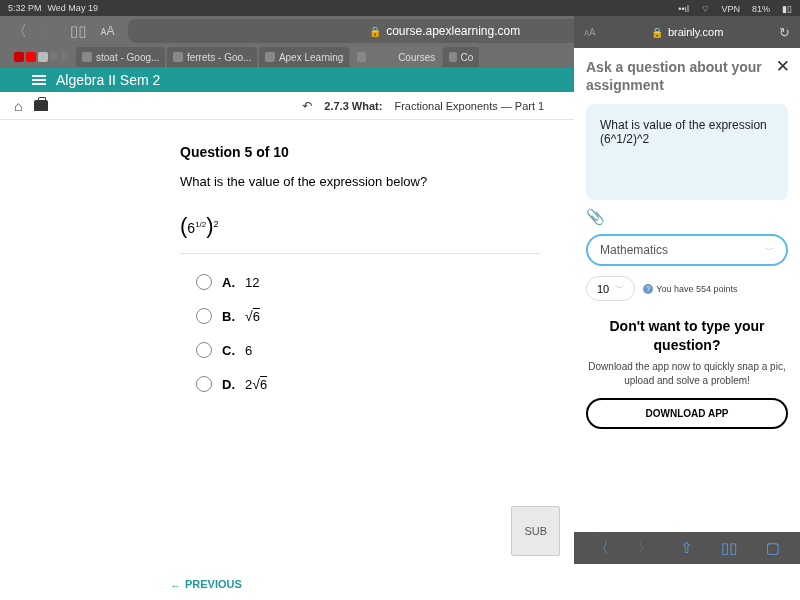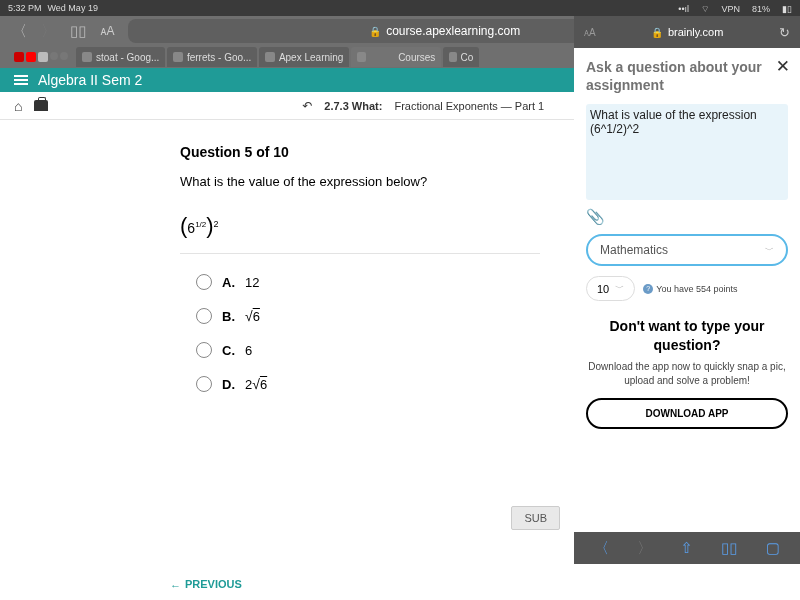--- a/index.html
+++ b/index.html
@@ -12,21 +12,21 @@
     .url-bar { flex: 1; background: #5f5f5f; border-radius: 8px; height: 24px; display: flex; align-items: center; justify-content: center; color: #fff; font-size: 12px; gap: 4px; }
     .tab-bar { height: 22px; background: #6f6f6f; display: flex; align-items: center; padding: 0 8px; gap: 2px; }
     .tab { height: 20px; background: #5f5f5f; border-radius: 3px 3px 0 0; display: flex; align-items: center; padding: 0 6px; font-size: 10px; color: #ddd; gap: 4px; max-width: 90px; overflow: hidden; white-space: nowrap; }
     .tab.active { background: #737373; gap: 32px; }
     .tab-fav { width: 10px; height: 10px; background: #888; border-radius: 2px; }
     .tab-favs { display: flex; gap: 2px; }
     .tab-fav.red { background: #cc0000; }
     .tab-fav.red2 { background: #ff0000; }
     .tab-fav.heart { background: #bbb; }
     .tab-fav.gray { background: #777; width: 8px; height: 8px; border-radius: 50%; }
-    .teal-bar { height: 24px; background: #1f9b97; display: flex; align-items: center; padding: 0 14px; color: #fff; font-size: 14px; font-weight: 500; gap: 10px; }
+    .teal-bar { height: 24px; background: #1f9b97; display: flex; align-items: center; padding: 0 32px; color: #fff; font-size: 14px; font-weight: 500; gap: 10px; }
     .content-area { background: #fff; height: calc(100% - 92px); position: relative; }
     .content-header { height: 28px; border-bottom: 1px solid #e3e3e3; display: flex; align-items: center; padding: 0 14px; gap: 12px; font-size: 11px; color: #333; }
     .home-ic { font-size: 14px; color: #333; }
     .brief-ic { width: 14px; height: 11px; background: #333; border-radius: 2px 2px 0 0; position: relative; }
     .brief-ic:before { content: ''; position: absolute; top: -3px; left: 4px; width: 6px; height: 3px; border: 1px solid #333; border-bottom: none; border-radius: 2px 2px 0 0; }
     .spacer { flex: 1; }
     .back-ar { font-size: 12px; color: #333; }
     .quiz-title { font-weight: 600; }
     .question-area { padding: 24px 0 0 180px; }
     .q-num { font-weight: 700; font-size: 14px; margin-bottom: 14px; }
@@ -35,31 +35,31 @@
     .paren { font-size: 22px; }
     .sup-in { font-size: 8px; vertical-align: super; }
     .sup-out { font-size: 9px; vertical-align: super; }
     .choices { padding-left: 16px; }
     .choice { display: flex; align-items: center; gap: 10px; margin-bottom: 18px; font-size: 13px; }
     .radio { width: 16px; height: 16px; border: 1.5px solid #888; border-radius: 50%; }
     .letter { font-weight: 600; }
     .sqrt { display: inline-flex; align-items: baseline; }
     .sqrt-sym { font-size: 14px; }
     .overline { text-decoration: overline; }
-    .sub-btn { position: absolute; right: 240px; top: 414px; background: #e9e9e9; border: 1px solid #ccc; padding: 5px 12px; font-size: 11px; color: #555; border-radius: 2px; }
+    .sub-btn { position: absolute; right: 240px; top: 414px; background: #e9e9e9; border: 1px solid #ccc; padding: 18px 12px; font-size: 11px; color: #555; border-radius: 2px; }
     .prev-btn { position: absolute; left: 170px; bottom: 10px; color: #1f9b97; font-size: 11px; font-weight: 600; display: flex; align-items: center; gap: 4px; }
     .overlay { position: absolute; top: 0; right: 0; width: 226px; height: 600px; }
     .overlay-nav { height: 32px; background: #545454; display: flex; align-items: center; justify-content: space-between; padding: 0 10px; margin-top: 16px; }
     .overlay-url { flex:1; display: flex; align-items: center; justify-content: center; gap: 4px; color: #fff; font-size: 11px; }
     .aa-small { color: #999; font-size: 10px; }
     .reload-ic { color: #ccc; font-size: 13px; }
     .overlay-body { background: #fff; height: 484px; padding: 10px 12px; position: relative; overflow: hidden; }
     .close-x { position: absolute; top: 8px; right: 10px; font-size: 17px; color: #333; }
     .ask-title { font-size: 14px; font-weight: 700; color: #737373; line-height: 1.3; margin-bottom: 10px; }
-    .question-box { background: #e8f4fa; border-radius: 3px; padding: 4px; font-size: 12px; color: #222; min-height: 96px; }
+    .question-box { background: #e8f4fa; border-radius: 8px; padding: 14px; font-size: 12px; color: #222; min-height: 96px; }
     .attach-row { margin: 8px 0; }
     .clip-ic { font-size: 15px; color: #555; }
     .subject-sel { border: 2px solid #5ab9e8; border-radius: 20px; padding: 7px 12px; display: flex; justify-content: space-between; align-items: center; font-size: 12px; color: #555; margin-bottom: 10px; }
     .points-row { display: flex; align-items: center; gap: 8px; margin-bottom: 16px; }
     .points-sel { border: 1px solid #ddd; border-radius: 14px; padding: 5px 10px; display: flex; align-items: center; gap: 6px; font-size: 11px; }
     .points-txt { font-size: 9px; color: #444; display: flex; align-items: center; gap: 3px; }
     .qmark { width: 10px; height: 10px; border-radius: 50%; background: #6b9bc7; color: #fff; font-size: 7px; display: flex; align-items: center; justify-content: center; }
     .ask-btn { background: #5ab9e8; color: #fff; font-weight: 700; font-size: 11px; border-radius: 20px; padding: 10px 18px; display: inline-block; margin-bottom: 20px; }
     .dont-title { font-weight: 700; font-size: 14px; text-align: center; line-height: 1.3; margin-bottom: 6px; }
     .dont-sub { font-size: 10px; text-align: center; color: #444; line-height: 1.4; margin-bottom: 10px; }

